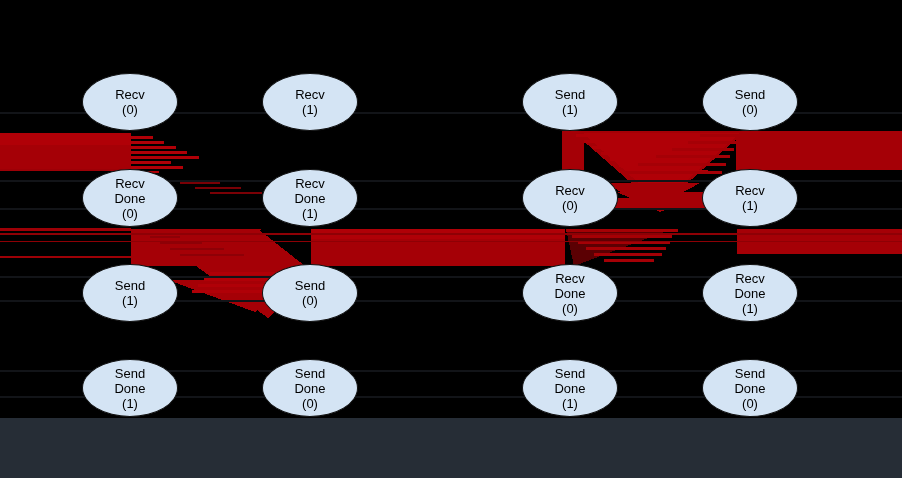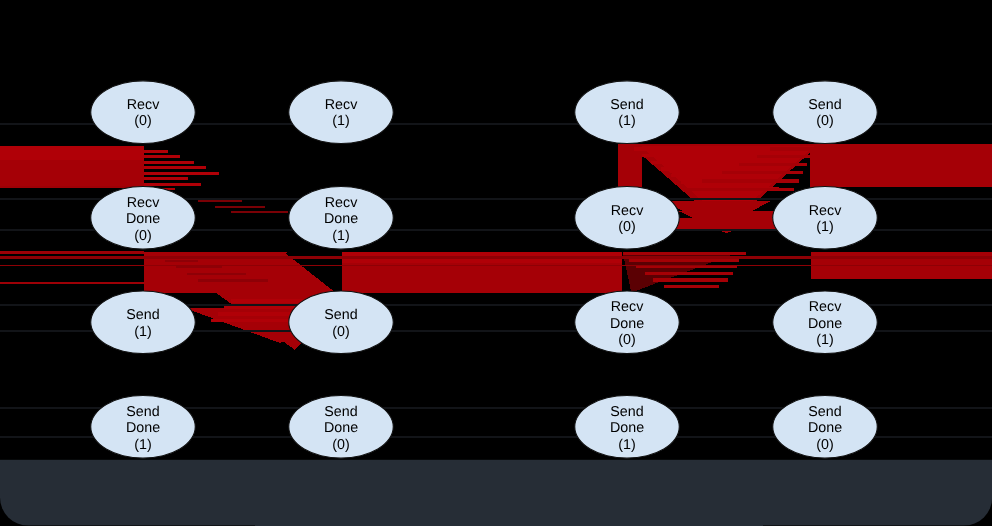--- a/index.html
+++ b/index.html
@@ -43,21 +43,21 @@
     line-height: 15px;
     text-align: center;
     white-space: nowrap;
     user-select: none;
   }
   .node-line { display: block; }
 </style>
 </head>
 <body>
 
-<div id="app" style="width: 902px; height: 478px; background: rgb(0, 0, 0); border-radius: 26px;">
+<div id="app" style="width: 902px; height: 478px; background: rgb(0, 0, 0);">
 
   <svg id="canvas-layer" viewBox="0 0 902 478" width="902" height="478" xmlns="http://www.w3.org/2000/svg" shape-rendering="crispEdges">
 
     <g>
 
       <rect x="0" y="133" width="131" height="36" fill="#a50006"></rect>
       <rect x="0" y="133" width="131" height="12" fill="#b00007"></rect>
 
       <g fill="#b00007">
         <rect x="131" y="136" width="22" height="3"></rect>

